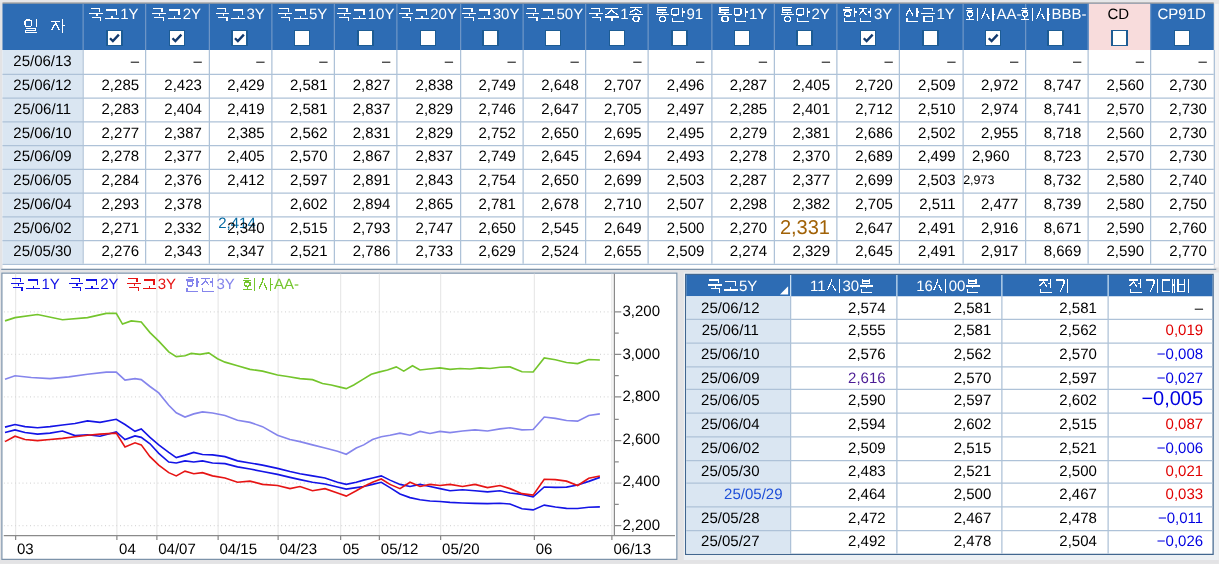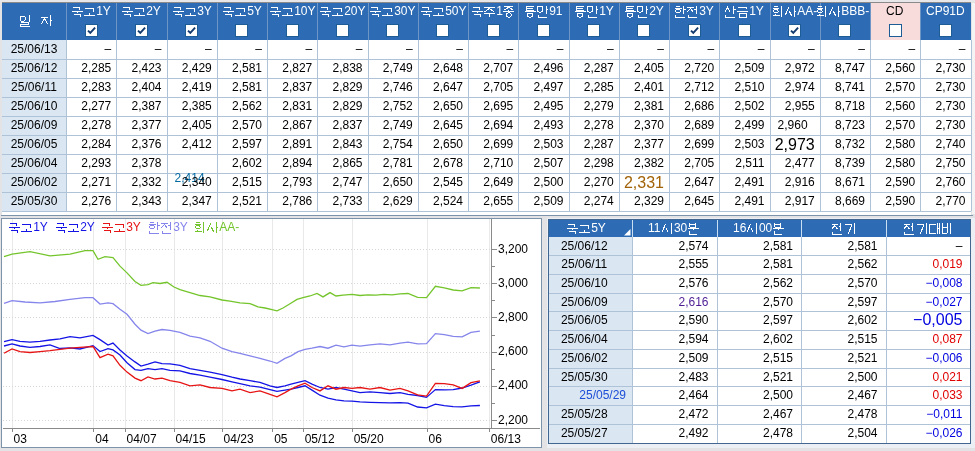--- a/index.html
+++ b/index.html
@@ -431,21 +431,21 @@
 <div style="position:absolute;left:268.00px;top:134.50px;width:44.25px;height:19.00px;line-height:19.00px;text-align:right;font-size:12px;color:#000">2,891</div>
 <div style="position:absolute;left:318.25px;top:134.50px;width:44.25px;height:19.00px;line-height:19.00px;text-align:right;font-size:12px;color:#000">2,843</div>
 <div style="position:absolute;left:368.50px;top:134.50px;width:44.25px;height:19.00px;line-height:19.00px;text-align:right;font-size:12px;color:#000">2,754</div>
 <div style="position:absolute;left:418.75px;top:134.50px;width:44.25px;height:19.00px;line-height:19.00px;text-align:right;font-size:12px;color:#000">2,650</div>
 <div style="position:absolute;left:469.00px;top:134.50px;width:44.25px;height:19.00px;line-height:19.00px;text-align:right;font-size:12px;color:#000">2,699</div>
 <div style="position:absolute;left:519.25px;top:134.50px;width:44.25px;height:19.00px;line-height:19.00px;text-align:right;font-size:12px;color:#000">2,503</div>
 <div style="position:absolute;left:569.50px;top:134.50px;width:44.25px;height:19.00px;line-height:19.00px;text-align:right;font-size:12px;color:#000">2,287</div>
 <div style="position:absolute;left:619.75px;top:134.50px;width:44.25px;height:19.00px;line-height:19.00px;text-align:right;font-size:12px;color:#000">2,377</div>
 <div style="position:absolute;left:670.00px;top:134.50px;width:44.25px;height:19.00px;line-height:19.00px;text-align:right;font-size:12px;color:#000">2,699</div>
 <div style="position:absolute;left:720.25px;top:134.50px;width:44.25px;height:19.00px;line-height:19.00px;text-align:right;font-size:12px;color:#000">2,503</div>
-<div style="position:absolute;left:770.50px;top:134.50px;width:44.25px;height:19.00px;line-height:19.00px;text-align:right;font-size:16px;color:#000">2,973</div>
+<div style="position:absolute;left:770.50px;top:134.50px;width:44.25px;height:19.00px;line-height:19.00px;font-size:10px;color:#000">2,973</div>
 <div style="position:absolute;left:820.75px;top:134.50px;width:44.25px;height:19.00px;line-height:19.00px;text-align:right;font-size:12px;color:#000">8,732</div>
 <div style="position:absolute;left:871.00px;top:134.50px;width:44.25px;height:19.00px;line-height:19.00px;text-align:right;font-size:12px;color:#000">2,580</div>
 <div style="position:absolute;left:921.25px;top:134.50px;width:44.25px;height:19.00px;line-height:19.00px;text-align:right;font-size:12px;color:#000">2,740</div>
 <div style="position:absolute;left:2px;top:153.50px;width:64px;height:19.00px;line-height:19.00px;text-align:center;font-size:12px;color:#000">25/06/04</div>
 <div style="position:absolute;left:67.00px;top:153.50px;width:44.25px;height:19.00px;line-height:19.00px;text-align:right;font-size:12px;color:#000">2,293</div>
 <div style="position:absolute;left:117.25px;top:153.50px;width:44.25px;height:19.00px;line-height:19.00px;text-align:right;font-size:12px;color:#000">2,378</div>
 <div style="position:absolute;left:167.50px;top:169px;width:44.25px;height:19.00px;line-height:19.00px;text-align:center;font-size:12px;color:#0369a1">2,414</div>
 <div style="position:absolute;left:217.75px;top:153.50px;width:44.25px;height:19.00px;line-height:19.00px;text-align:right;font-size:12px;color:#000">2,602</div>
 <div style="position:absolute;left:268.00px;top:153.50px;width:44.25px;height:19.00px;line-height:19.00px;text-align:right;font-size:12px;color:#000">2,894</div>
 <div style="position:absolute;left:318.25px;top:153.50px;width:44.25px;height:19.00px;line-height:19.00px;text-align:right;font-size:12px;color:#000">2,865</div>

